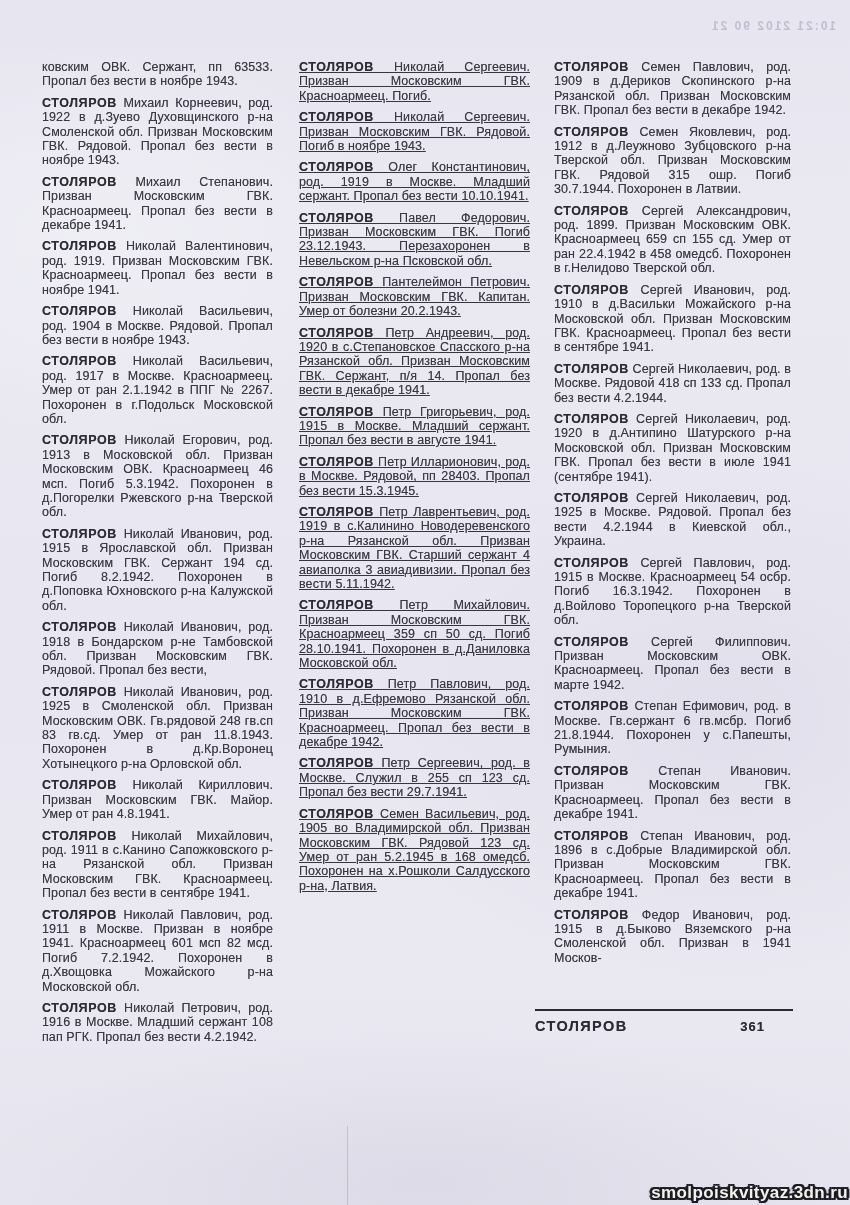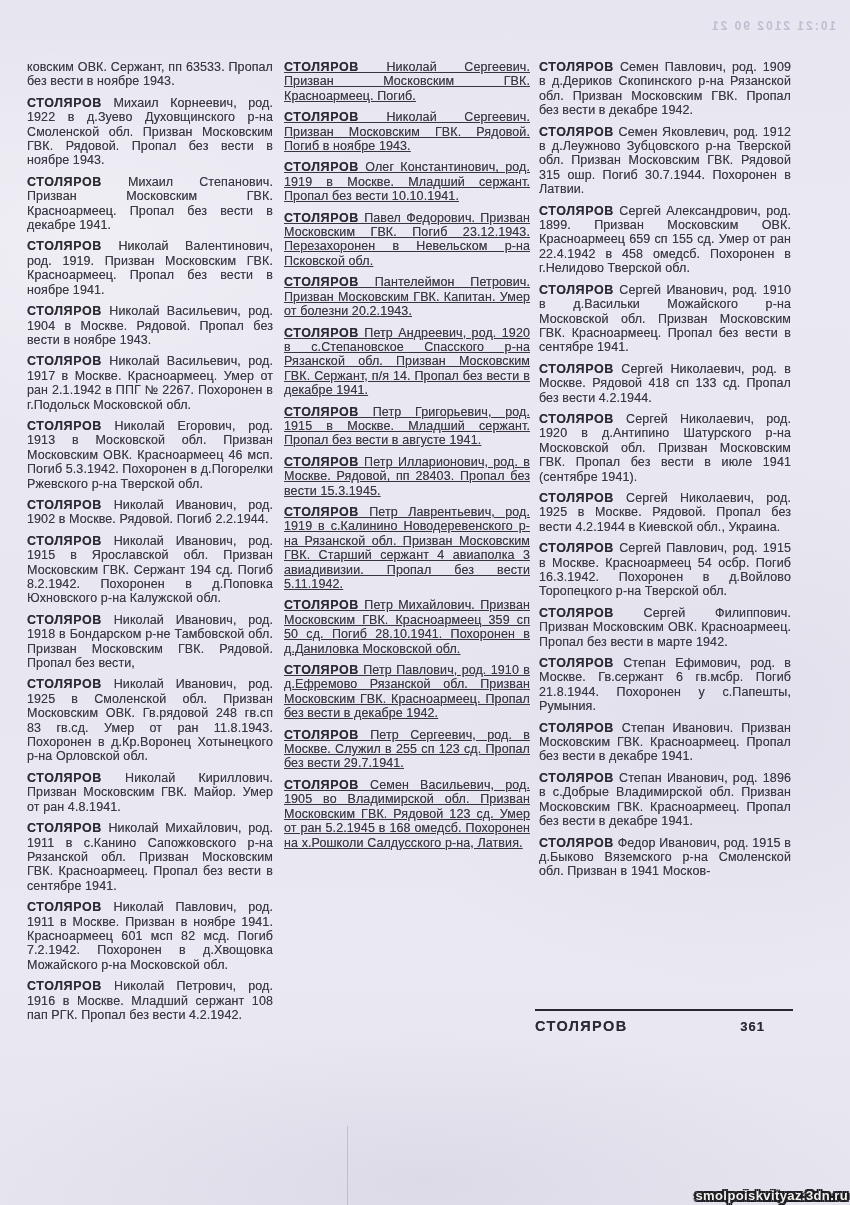--- a/index.html
+++ b/index.html
@@ -32,21 +32,21 @@
     top: 60px;
     text-align: justify;
     font-size: 12.5px;
     line-height: 14.4px;
     letter-spacing: 0.1px;
   }
   .col-1 { left: 27px;  width: 246px; }
   .col-2 { left: 284px; width: 246px; text-decoration: underline; }
   .col-3 { left: 539px; width: 252px; }
   .entry {
-    margin: 0 0 7px 0;
+    margin: 0 0 7px 15px;
     color: #3a3943;
     text-shadow: 0 0 0.35px rgba(40,38,52,0.55);
   }
   .surname {
     font-weight: 700;
     letter-spacing: 0.6px;
     color: #2c2b34;
   }
   .page-footer {
     position: absolute;
@@ -92,21 +92,21 @@
     top: 1126px;
     width: 1px;
     height: 79px;
     background: rgba(186, 103, 126, 0.32);
   }
   .watermark {
     position: absolute;
     right: 2px;
     bottom: 2px;
     font-weight: 700;
-    font-size: 13px;
+    font-size: 17px;
     letter-spacing: 0.4px;
     color: #f4f2ee;
     white-space: nowrap;
     text-shadow:
       -2px -2px 0 #1d1c22,  2px -2px 0 #1d1c22,
       -2px  2px 0 #1d1c22,  2px  2px 0 #1d1c22,
       -2px  0   0 #1d1c22,  2px  0   0 #1d1c22,
        0   -2px 0 #1d1c22,  0    2px 0 #1d1c22,
       -3px  0   1px rgba(29,28,34,0.9), 3px 0 1px rgba(29,28,34,0.9);
   }
@@ -119,21 +119,20 @@
   <div class="showthrough-top">10:21 2102 90 21</div>
 
   <div class="column col-1">
       <p class="entry">ковским ОВК. Сержант, пп 63533. Пропал без вести в ноябре 1943.</p>
       <p class="entry"><b class="surname">СТОЛЯРОВ</b> Михаил Корнеевич, род. 1922 в д.Зуево Духовщинского р-на Смоленской обл. Призван Московским ГВК. Рядовой. Пропал без вести в ноябре 1943.</p>
       <p class="entry"><b class="surname">СТОЛЯРОВ</b> Михаил Степанович. Призван Московским ГВК. Красноармеец. Пропал без вести в декабре 1941.</p>
       <p class="entry"><b class="surname">СТОЛЯРОВ</b> Николай Валентинович, род. 1919. Призван Московским ГВК. Красноармеец. Пропал без вести в ноябре 1941.</p>
       <p class="entry"><b class="surname">СТОЛЯРОВ</b> Николай Васильевич, род. 1904 в Москве. Рядовой. Пропал без вести в ноябре 1943.</p>
       <p class="entry"><b class="surname">СТОЛЯРОВ</b> Николай Васильевич, род. 1917 в Москве. Красноармеец. Умер от ран 2.1.1942 в ППГ № 2267. Похоронен в г.Подольск Московской обл.</p>
       <p class="entry"><b class="surname">СТОЛЯРОВ</b> Николай Егорович, род. 1913 в Московской обл. Призван Московским ОВК. Красноармеец 46 мсп. Погиб 5.3.1942. Похоронен в д.Погорелки Ржевского р-на Тверской обл.</p>
-      <p class="entry"><b class="surname">СТОЛЯРОВ</b> Николай Иванович, род. 1902 в Москве. Рядовой. Погиб 2.2.1944.</p>
       <p class="entry"><b class="surname">СТОЛЯРОВ</b> Николай Иванович, род. 1915 в Ярославской обл. Призван Московским ГВК. Сержант 194 сд. Погиб 8.2.1942. Похоронен в д.Поповка Юхновского р-на Калужской обл.</p>
       <p class="entry"><b class="surname">СТОЛЯРОВ</b> Николай Иванович, род. 1918 в Бондарском р-не Тамбовской обл. Призван Московским ГВК. Рядовой. Пропал без вести,</p>
       <p class="entry"><b class="surname">СТОЛЯРОВ</b> Николай Иванович, род. 1925 в Смоленской обл. Призван Московским ОВК. Гв.рядовой 248 гв.сп 83 гв.сд. Умер от ран 11.8.1943. Похоронен в д.Кр.Воронец Хотынецкого р-на Орловской обл.</p>
       <p class="entry"><b class="surname">СТОЛЯРОВ</b> Николай Кириллович. Призван Московским ГВК. Майор. Умер от ран 4.8.1941.</p>
       <p class="entry"><b class="surname">СТОЛЯРОВ</b> Николай Михайлович, род. 1911 в с.Канино Сапожковского р-на Рязанской обл. Призван Московским ГВК. Красноармеец. Пропал без вести в сентябре 1941.</p>
       <p class="entry"><b class="surname">СТОЛЯРОВ</b> Николай Павлович, род. 1911 в Москве. Призван в ноябре 1941. Красноармеец 601 мсп 82 мсд. Погиб 7.2.1942. Похоронен в д.Хвощовка Можайского р-на Московской обл.</p>
       <p class="entry"><b class="surname">СТОЛЯРОВ</b> Николай Петрович, род. 1916 в Москве. Младший сержант 108 пап РГК. Пропал без вести 4.2.1942.</p>
     </div>
   <div class="column col-2">
       <p class="entry"><b class="surname">СТОЛЯРОВ</b> Николай Сергеевич. Призван Московским ГВК. Красноармеец. Погиб.</p>

